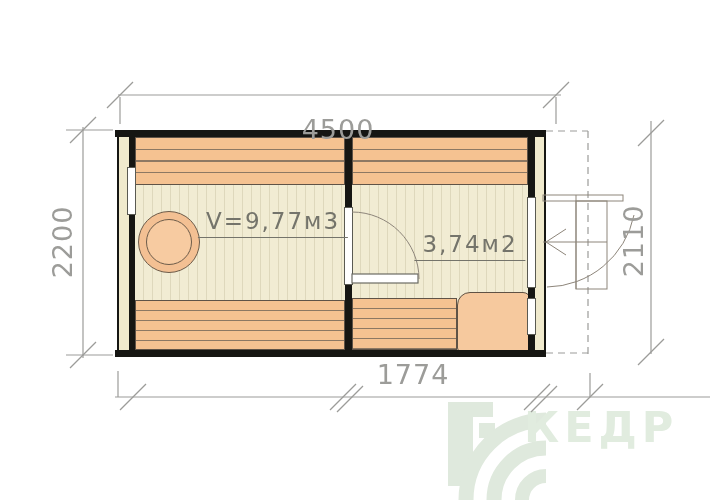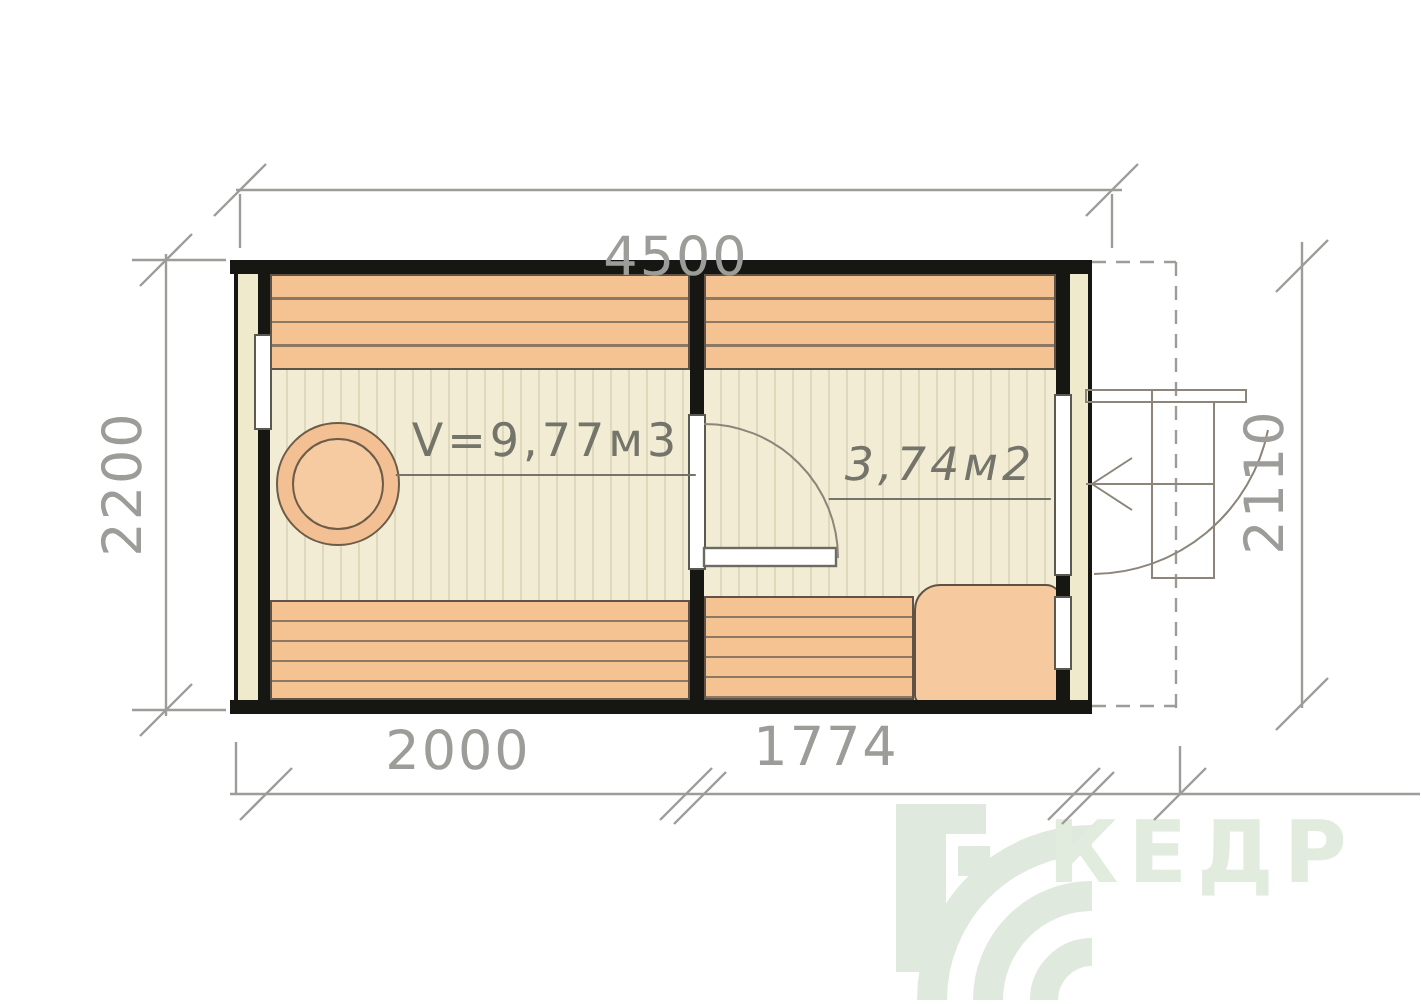--- a/index.html
+++ b/index.html
@@ -147,19 +147,18 @@
       <line x1="531" y1="412" x2="557" y2="386"></line>
       <line x1="577" y1="410" x2="603" y2="384"></line>
       <line x1="118" y1="371" x2="118" y2="397"></line>
       <line x1="590" y1="373" x2="590" y2="397"></line>
     </g>
   </svg>
 
   <div class="dim" style="left:338px;top:85px;margin-top:44px;">4500</div>
   <div class="dim vert" style="left:62px;top:242px;">2200</div>
   <div class="dim vert" style="left:633px;top:241px;">2110</div>
-  <div class="dim" style="left:229px;top:376px;">2000</div>
   <div class="dim" style="left:413px;top:374px;">1774</div>
 
   <div class="room-label" style="left:273px;top:209px;">V=9,77м3</div>
-  <div class="room-label" style="left:470px;top:221px;font-style:italic;">3,74м2</div>
+  <div class="room-label" style="left:470px;top:232px;">3,74м2</div>
 
 </div>
 
 </body></html>

